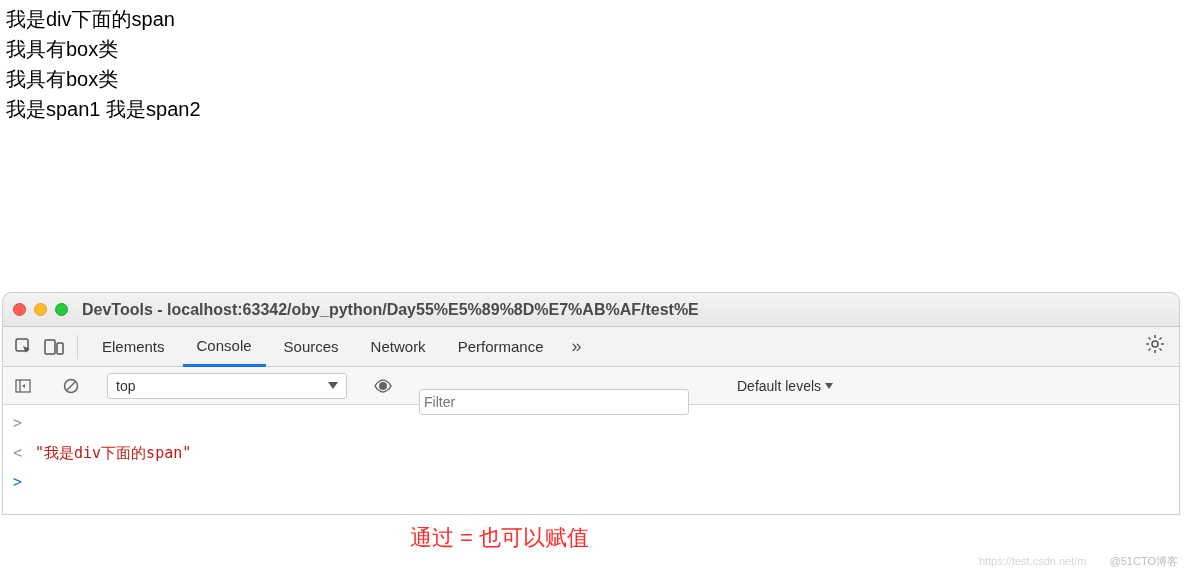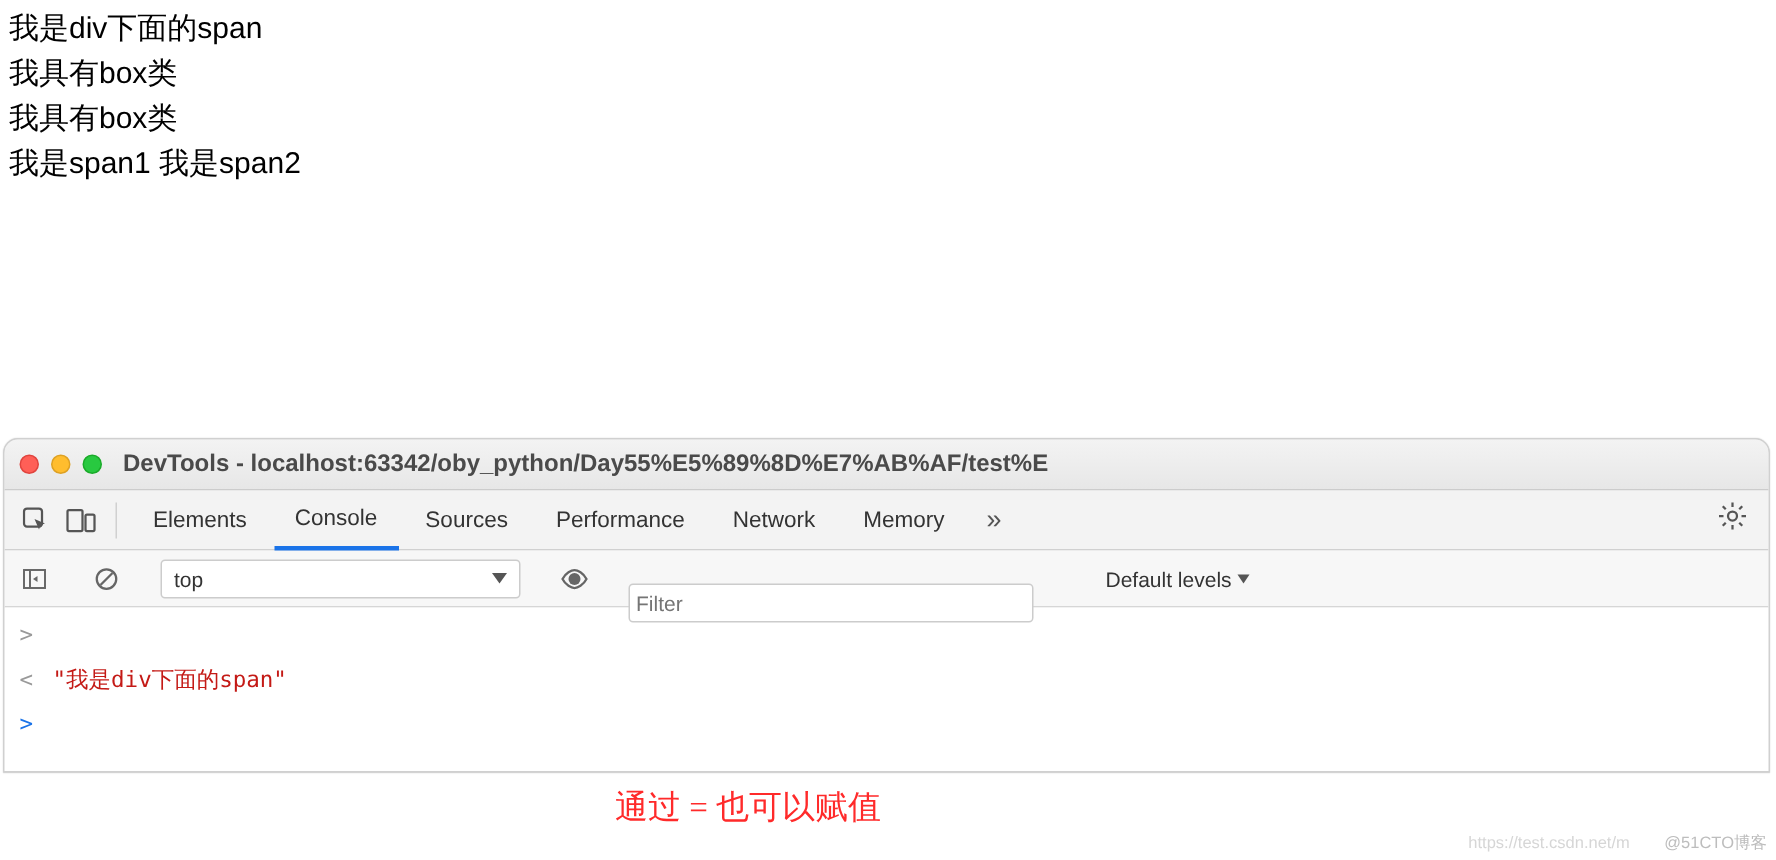--- a/index.html
+++ b/index.html
@@ -152,21 +152,21 @@
   }
   .cl .marker { color: #999; width: 14px; flex: none; font-family: Menlo, monospace; }
   .cl .code { color: #222; }
   .cl .str { color: #c41a16; }
   .annotation {
     position: absolute;
     left: 410px;
     bottom: 20px;
     color: #ff2a2a;
     font-size: 22px;
-    font-family: Liberation Serif, serif;
+    font-family: Liberation Sans, sans-serif;
   }
   .watermark {
     position: absolute;
     right: 6px; bottom: 4px;
     font-size: 11px;
     color: #d6d6d6;
   }
   .watermark .wm2 { color: #bdbdbd; margin-left: 20px; }
   .tri-down {
     width: 0; height: 0;
@@ -211,23 +211,22 @@
     <div class="tb-icon">
       <svg width="20" height="18" viewBox="0 0 20 18">
           <rect x="1" y="2" width="10" height="14" fill="none" stroke="#555" stroke-width="1.5" rx="1"></rect>
           <rect x="13" y="5" width="6" height="11" fill="none" stroke="#555" stroke-width="1.5" rx="1"></rect>
         </svg>
     </div>
     <div class="tb-sep"></div>
     <div class="tab">Elements</div>
     <div class="tab active">Console</div>
     <div class="tab">Sources</div>
+    <div class="tab">Network</div>
     <div class="tab">Performance</div>
-    <div class="tab">Network</div>
-    <div class="tab">Memory</div>
     <div class="tab-more">»</div>
     <div class="gear">
       <svg width="20" height="20" viewBox="0 0 20 20">
           <circle cx="10" cy="10" r="3" fill="none" stroke="#555" stroke-width="1.5"></circle>
           <path d="M10 1v3M10 16v3M1 10h3M16 10h3M3.5 3.5l2 2M14.5 14.5l2 2M16.5 3.5l-2 2M5.5 14.5l-2 2" stroke="#555" stroke-width="1.5"></path>
         </svg>
     </div>
   </div>
 
   <div class="toolbar2">

